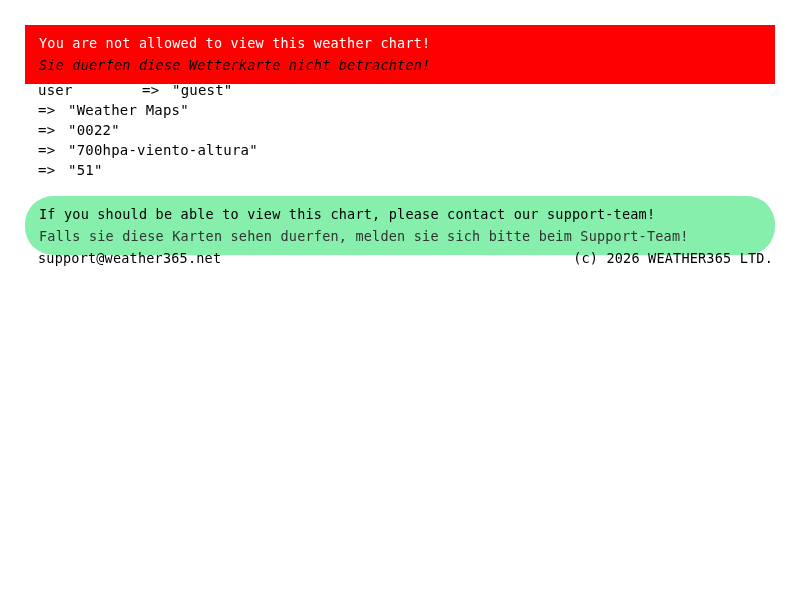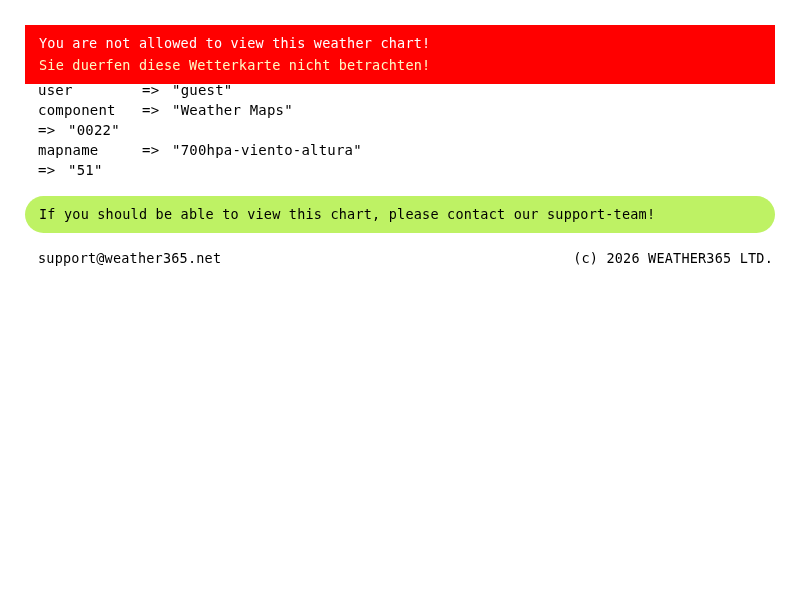--- a/index.html
+++ b/index.html
@@ -29,25 +29,26 @@
     line-height: 22px;
     font-size: 13.5px;
     letter-spacing: 0.2px;
   }
   .banner-deny {
     top: 25px;
     background: #ff0000;
     color: #ffffff;
   }
   .banner-deny .line2 {
-    color: #fef9c3;
+    color: #000000;
+    font-style: italic;
   }
   .banner-ok {
     top: 196px;
-    background: #bef264;
+    background: #86efac;
     color: #000000;
     border-radius: 28px;
   }
   .banner-ok .line2 {
     color: #333333;
   }
   .banner .line {
     white-space: pre;
   }
   .details {
@@ -97,45 +98,44 @@
 
   <div class="details">
 
     <div class="det-row">
       <span class="det-key">user</span>
       <span class="det-arrow">=&gt;</span>
       <span class="det-val">"guest"</span>
     </div>
 
     <div class="det-row">
-      <span class="det-key">component</span>
       <span class="det-arrow">=&gt;</span>
       <span class="det-val">"Weather Maps"</span>
     </div>
 
     <div class="det-row">
       <span class="det-arrow">=&gt;</span>
       <span class="det-val">"0022"</span>
     </div>
 
     <div class="det-row">
-      <span class="det-key">mapname</span>
       <span class="det-arrow">=&gt;</span>
       <span class="det-val">"700hpa-viento-altura"</span>
     </div>
 
     <div class="det-row">
       <span class="det-arrow">=&gt;</span>
       <span class="det-val">"51"</span>
     </div>
 
   </div>
 
   <div class="banner banner-ok">
     <div class="line">If you should be able to view this chart, please contact our support-team!</div>
+    <div class="line line2">Falls sie diese Karten sehen duerfen, melden sie sich bitte beim Support-Team!</div>
   </div>
 
   <div class="footer">
     <span>support@weather365.net</span>
     <span>(c) 2026 WEATHER365 LTD.</span>
   </div>
 
 </div>
 
 </body></html>

